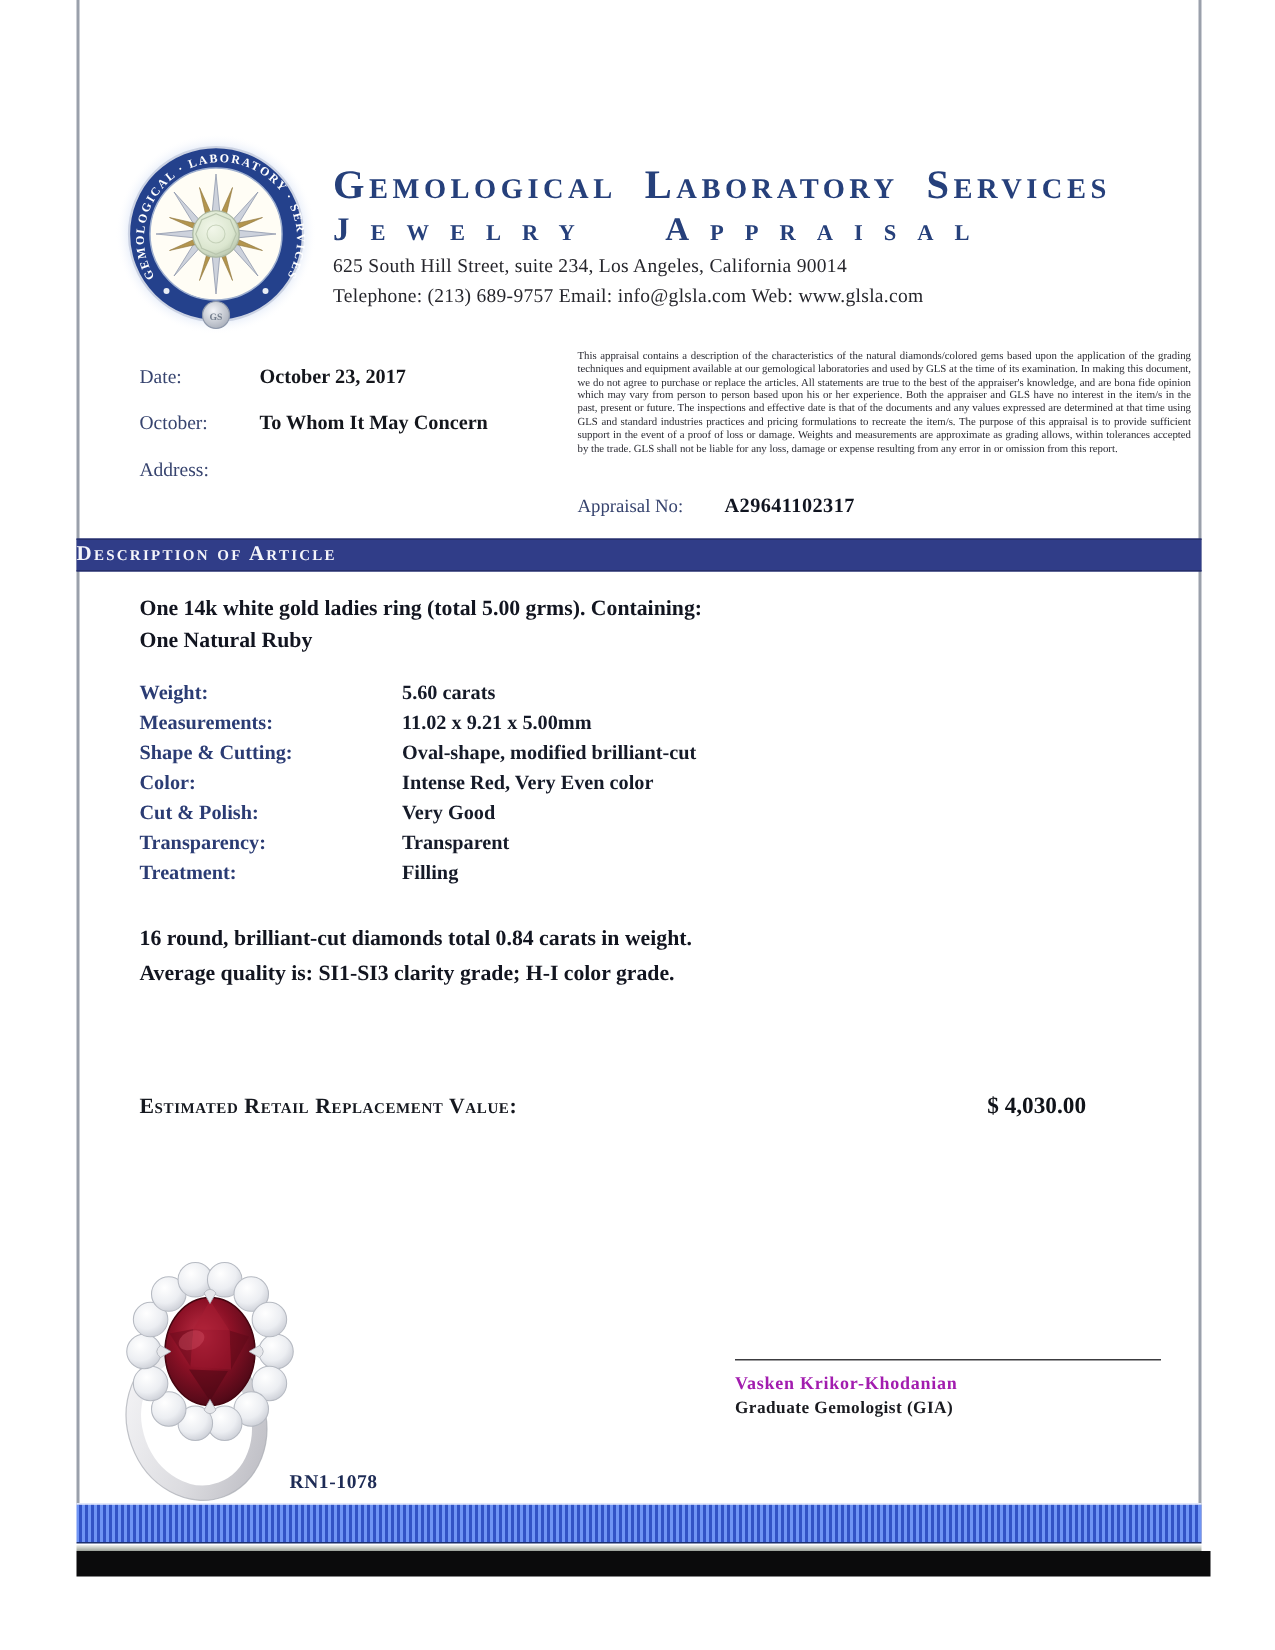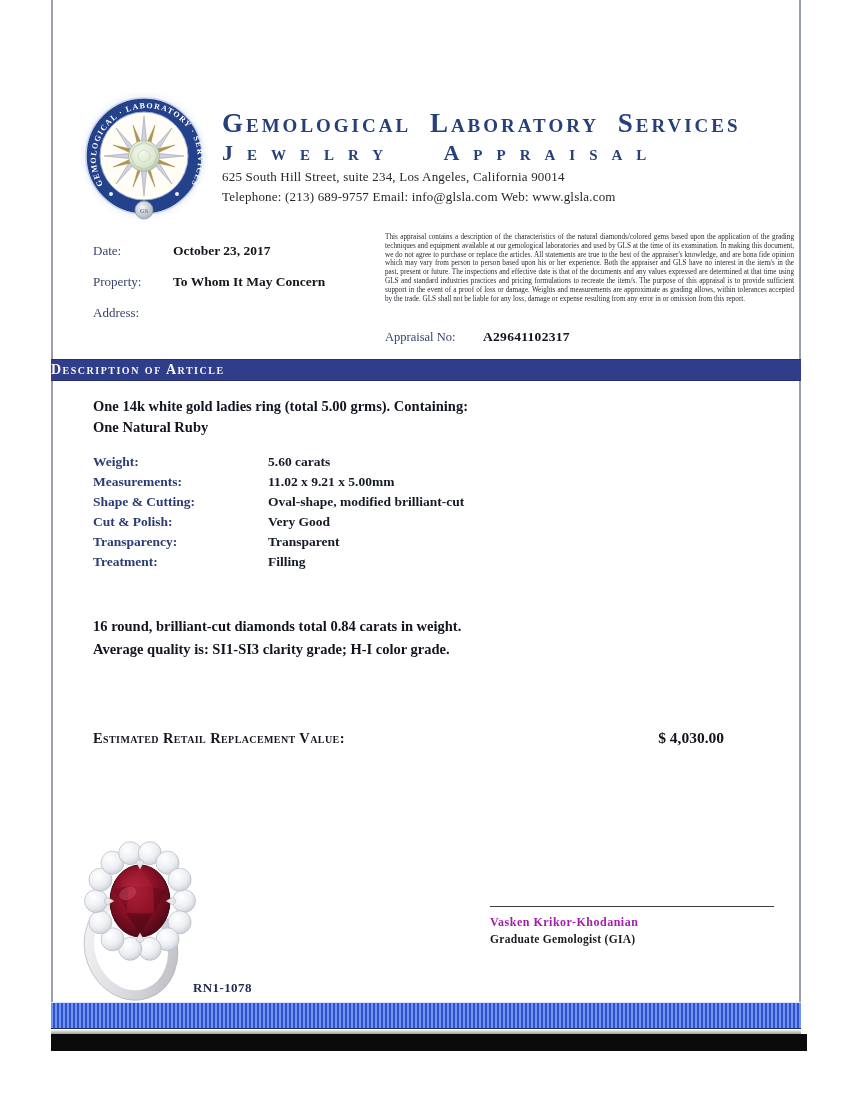--- a/index.html
+++ b/index.html
@@ -166,21 +166,21 @@
     <div class="addr-line">625 South Hill Street, suite 234, Los Angeles, California 90014</div>
     <div class="addr-line">Telephone: (213) 689-9757  Email: info@glsla.com  Web: www.glsla.com</div>
   </div>
 
   <div class="info-grid">
     <div class="info-row">
       <div class="info-label">Date:</div>
       <div class="info-value">October 23, 2017</div>
     </div>
     <div class="info-row">
-      <div class="info-label">Property:</div>
+      <div class="info-label">October:</div>
       <div class="info-value">To Whom It May Concern</div>
     </div>
     <div class="info-row">
       <div class="info-label">Address:</div>
       <div class="info-value"></div>
     </div>
   </div>
 
   <div class="disclaimer">This appraisal contains a description of the characteristics of the natural diamonds/colored gems based upon the application of the grading techniques and equipment available at our gemological laboratories and used by GLS at the time of its examination. In making this document, we do not agree to purchase or replace the articles. All statements are true to the best of the appraiser's knowledge, and are bona fide opinion which may vary from person to person  based upon his or her experience.  Both the appraiser and GLS have no interest in the item/s in the past, present or future.  The inspections and effective date is that of the documents and any values expressed are determined at that time using GLS and standard industries practices and pricing formulations to recreate the item/s.  The purpose of this appraisal is to provide sufficient support in the event of a proof of loss or damage.  Weights and measurements are approximate as grading allows, within tolerances accepted by the trade.  GLS shall not be liable for any loss, damage or expense resulting from any error in or omission from this report.</div>
 
@@ -203,20 +203,24 @@
       <div class="spec-label">Weight:</div>
       <div class="spec-value">5.60 carats</div>
     </div>
     <div class="spec-row">
       <div class="spec-label">Measurements:</div>
       <div class="spec-value">11.02 x 9.21 x 5.00mm</div>
     </div>
     <div class="spec-row">
       <div class="spec-label">Shape &amp; Cutting:</div>
       <div class="spec-value">Oval-shape, modified brilliant-cut</div>
+    </div>
+    <div class="spec-row">
+      <div class="spec-label">Color:</div>
+      <div class="spec-value">Intense Red, Very Even color</div>
     </div>
     <div class="spec-row">
       <div class="spec-label">Cut &amp; Polish:</div>
       <div class="spec-value">Very Good</div>
     </div>
     <div class="spec-row">
       <div class="spec-label">Transparency:</div>
       <div class="spec-value">Transparent</div>
     </div>
     <div class="spec-row">

